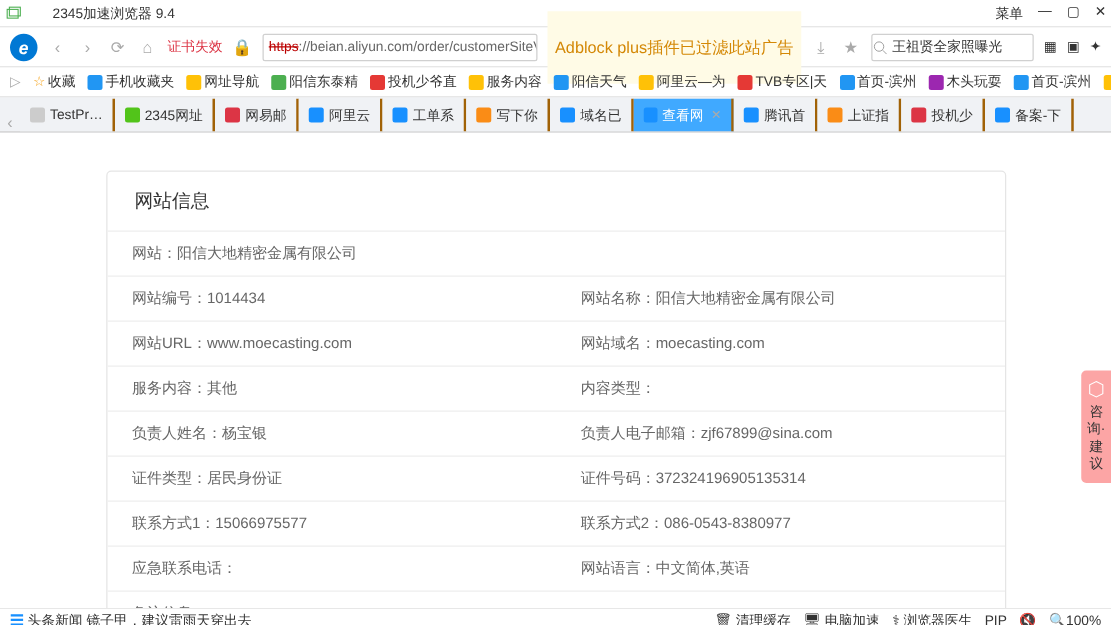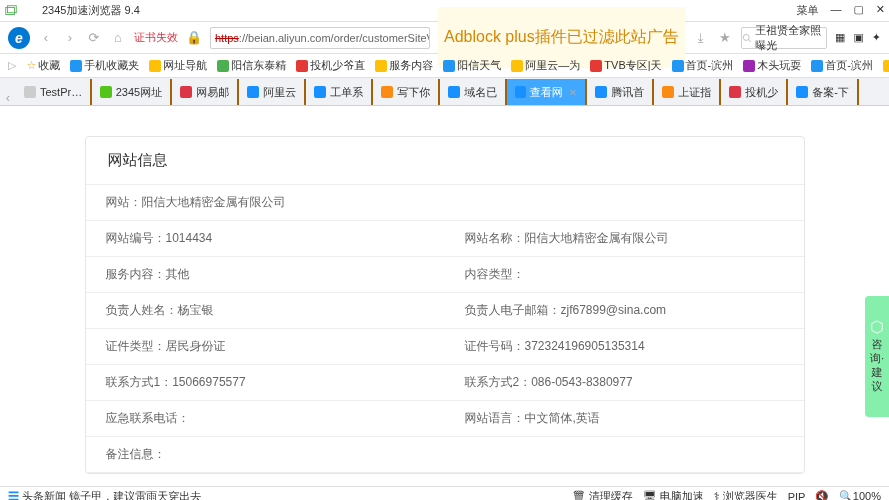--- a/index.html
+++ b/index.html
@@ -9,21 +9,21 @@
 .titlebar .l svg{width:14px;height:14px}
 .titlebar .r{display:flex;gap:12px;color:#999}
 .titlebar .r span{cursor:pointer}
 .addrbar{height:32px;background:#fff;display:flex;align-items:center;gap:8px;padding:0 8px;border-bottom:1px solid #e0e0e0}
 .ie{width:22px;height:22px;border-radius:50%;background:#0078d4;display:flex;align-items:center;justify-content:center;color:#fff;font-weight:bold;font-style:italic;font-size:14px}
 .navico{width:16px;color:#aaa;cursor:pointer;text-align:center;font-size:13px}
 .badge{color:#dc3545;font-size:11px}
 .url{flex:0 0 220px;border:1px solid #d0d0d0;height:22px;display:flex;align-items:center;padding:0 4px;border-radius:2px;overflow:hidden;white-space:nowrap}
 .url .strike{text-decoration:line-through;color:#b00}
 .url .rest{color:#666}
-.notice{background:#fffbe6;padding:20px 6px;color:#d48806;font-size:16px}
+.notice{background:#fffbe6;padding:20px 6px;color:#d48806;font-size:13px}
 .srch{flex:1;border:1px solid #d0d0d0;height:22px;display:flex;align-items:center;padding:0 0;color:#999;border-radius:2px}
 .srch svg{width:12px;height:12px;margin-right:4px}
 .tools{display:flex;gap:8px;color:#999}
 .bookmarks{height:24px;background:#fff;display:flex;align-items:center;padding:0 8px;gap:10px;border-bottom:1px solid #e0e0e0;font-size:11px;white-space:nowrap;overflow:hidden}
 .bookmarks a{color:#555;text-decoration:none;display:flex;align-items:center;gap:2px}
 .bm-ico{display:inline-block;width:12px;height:12px;background:#ffc107;border-radius:2px}
 .bm-ico.b{background:#4caf50}.bm-ico.c{background:#e53935}.bm-ico.d{background:#2196f3}.bm-ico.e{background:#9c27b0}
 .tabs{height:28px;background:#f0f2f5;display:flex;align-items:flex-end;border-bottom:1px solid #d0d0d0}
 .tab{height:26px;padding:0 8px;display:flex;align-items:center;gap:4px;background:#f0f2f5;border-right:2px solid #a16207;font-size:11px;cursor:pointer;min-width:60px;max-width:80px;white-space:nowrap;overflow:hidden}
 .tab.active{background:#40a9ff;color:#fff}
@@ -33,21 +33,21 @@
 .tab .tico.g{background:#52c41a}
 .tab .tico.b{background:#1890ff}
 .tab .tico.o{background:#fa8c16}
 .tab .x{color:#aaa;font-size:10px;margin-left:2px}
 .content{height:380px;overflow:auto;background:#fff;position:relative}
 .card{width:720px;margin:30px auto;border:1px solid #e5e5e5;border-radius:4px;background:#fff}
 .card h2{font-size:15px;padding:14px 22px;font-weight:500}
 .tbl{border-top:1px solid #eee}
 .row{display:flex;border-bottom:1px solid #eee}
 .cell{flex:1;padding:9px 20px;font-size:12px;color:#666}
-.float-help{position:absolute;right:0;top:190px;width:24px;background:#86efac;color:#fff;padding:24px 4px;text-align:center;border-radius:4px 0 0 4px;cursor:pointer;line-height:14px}
+.float-help{position:absolute;right:0;top:190px;width:24px;background:#fca5a5;color:#fff;padding:8px 4px;text-align:center;border-radius:4px 0 0 4px;cursor:pointer;line-height:14px}
 .float-help svg{width:14px;height:14px}
 .statusbar{height:20px;background:#fff;border-top:1px solid #e0e0e0;display:flex;align-items:center;padding:0 8px;font-size:11px;color:#666;justify-content:space-between}
 .statusbar .r{display:flex;gap:10px;align-items:center}
 </style>
 </head>
 <body>
 
 <div class="titlebar">
   <div class="l">
     <svg viewBox="0 0 16 16">
@@ -210,20 +210,24 @@
     <h2>网站信息</h2>
     <div class="tbl">
       <div class="row">
           <div class="cell" style="flex:2">网站：阳信大地精密金属有限公司</div>
         </div>
       <div class="row">
           <div class="cell">网站编号：1014434</div>
           <div class="cell">网站名称：阳信大地精密金属有限公司</div>
         </div>
       <div class="row">
+          <div class="cell">网站URL：www.moecasting.com</div>
+          <div class="cell">网站域名：moecasting.com</div>
+        </div>
+      <div class="row">
           <div class="cell">服务内容：其他</div>
           <div class="cell">内容类型：</div>
         </div>
       <div class="row">
           <div class="cell">负责人姓名：杨宝银</div>
           <div class="cell">负责人电子邮箱：zjf67899@sina.com</div>
         </div>
       <div class="row">
           <div class="cell">证件类型：居民身份证</div>
           <div class="cell">证件号码：372324196905135314</div>

